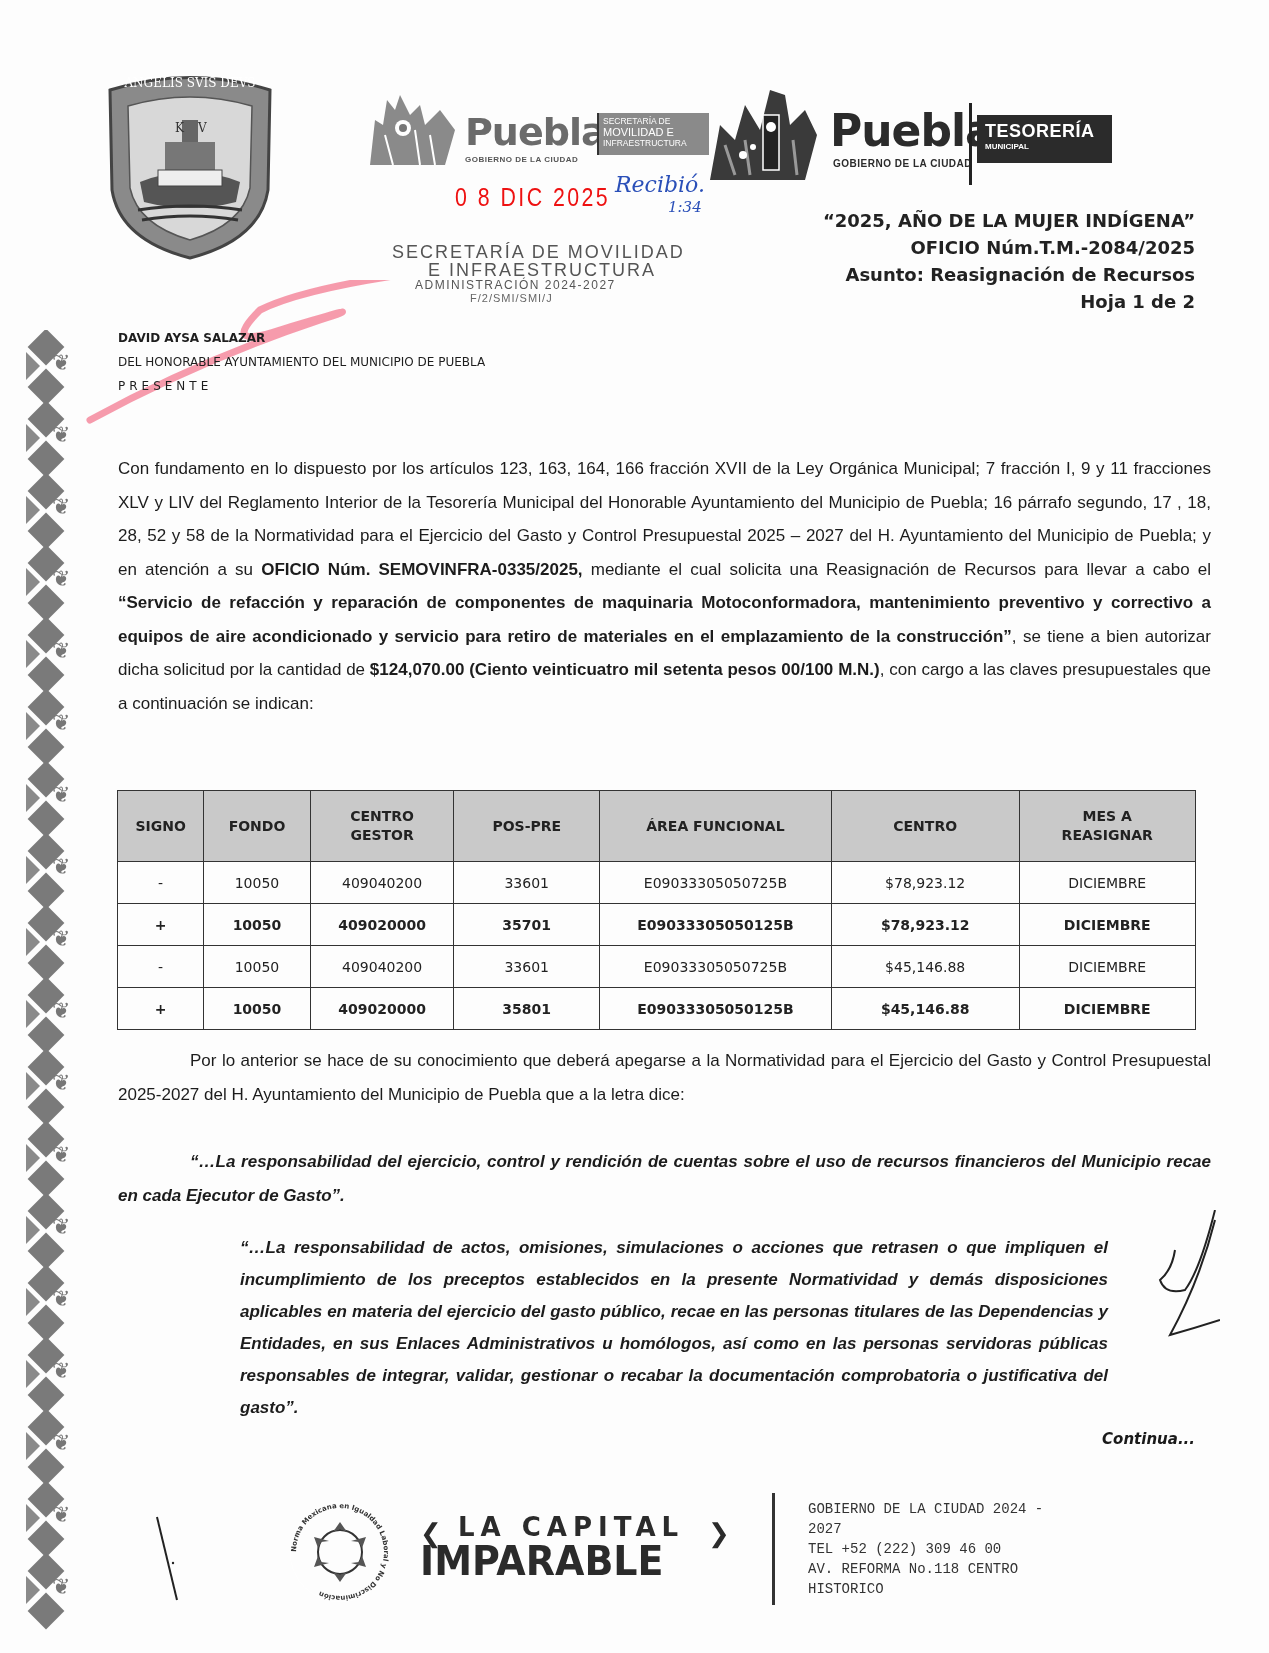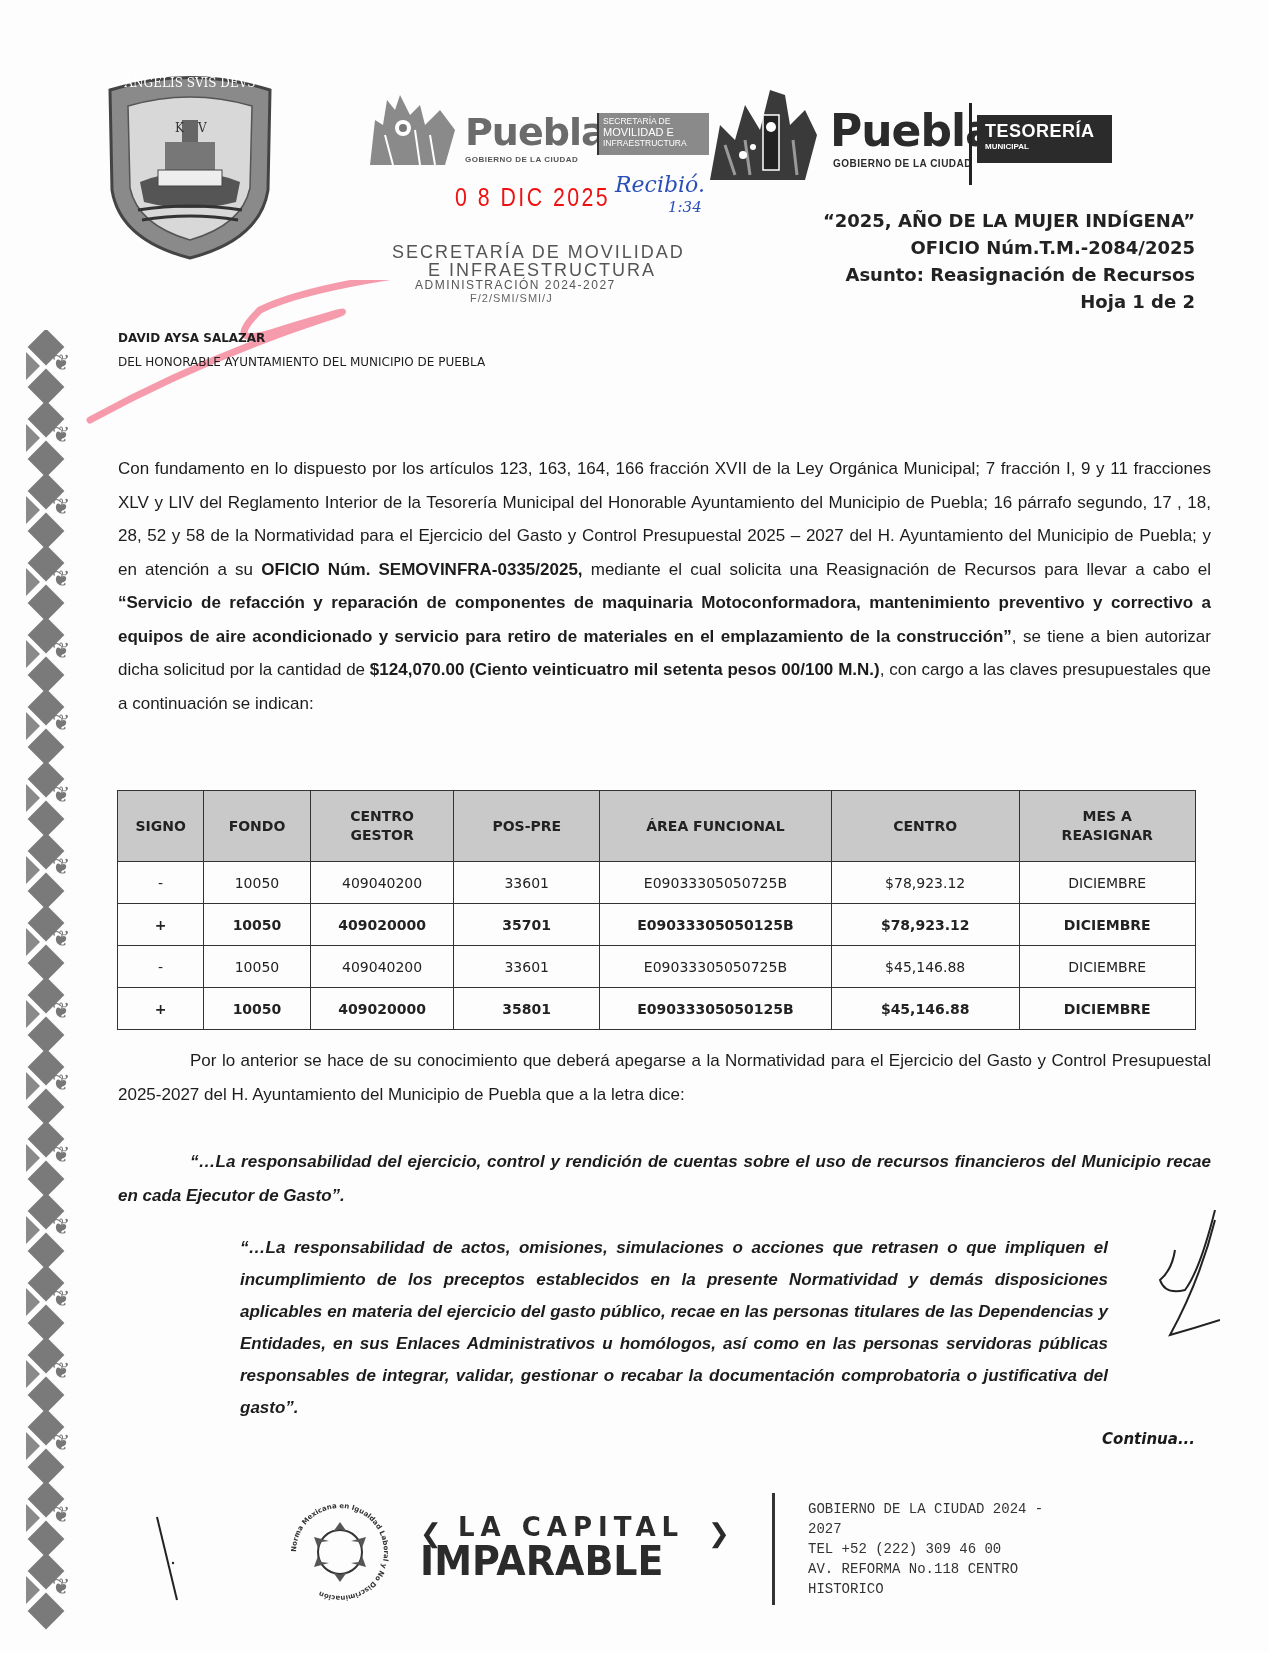--- a/index.html
+++ b/index.html
@@ -245,20 +245,21 @@
   <div>Hoja 1 de 2</div>
 </div>
 
 <svg class="red-scribble" viewBox="0 0 330 150">
   <path d="M10 140 Q120 80 240 40 Q300 20 200 50 Q140 70 180 30 Q220 10 320 -5" stroke="#f04a6a" stroke-width="7" fill="none" opacity="0.55" stroke-linecap="round"></path>
 </svg>
 
 <div class="addressee">
   <div class="name">DAVID AYSA SALAZAR</div>
   <div>DEL HONORABLE AYUNTAMIENTO DEL MUNICIPIO DE PUEBLA</div>
+  <div class="presente">PRESENTE</div>
 </div>
 
 <div class="para p1"><span>Con fundamento en lo dispuesto por los artículos 123, 163, 164, 166 fracción XVII de la Ley Orgánica Municipal; 7 fracción I, 9 y 11 fracciones XLV y LIV del Reglamento Interior de la Tesorería Municipal del Honorable Ayuntamiento del Municipio de Puebla; 16 párrafo segundo, 17 , 18, 28, 52 y 58  de la Normatividad para el Ejercicio del Gasto y Control Presupuestal 2025 – 2027 del H. Ayuntamiento del Municipio de Puebla; y en atención a su </span><b>OFICIO Núm. SEMOVINFRA-0335/2025,</b><span> mediante el cual solicita una Reasignación de Recursos para llevar a cabo el </span><b>“Servicio de refacción y reparación de componentes de maquinaria Motoconformadora, mantenimiento preventivo y correctivo a equipos de aire acondicionado y servicio para retiro de materiales en el emplazamiento de la construcción”</b><span>, se tiene a bien autorizar dicha solicitud por la cantidad de </span><b>$124,070.00 (Ciento veinticuatro mil setenta pesos 00/100 M.N.)</b><span>, con cargo a las claves presupuestales que a continuación se indican:</span></div>
 
 <table class="tbl">
   <colgroup>
     <col style="width:84px">
       <col style="width:104px">
       <col style="width:140px">
       <col style="width:142px">

